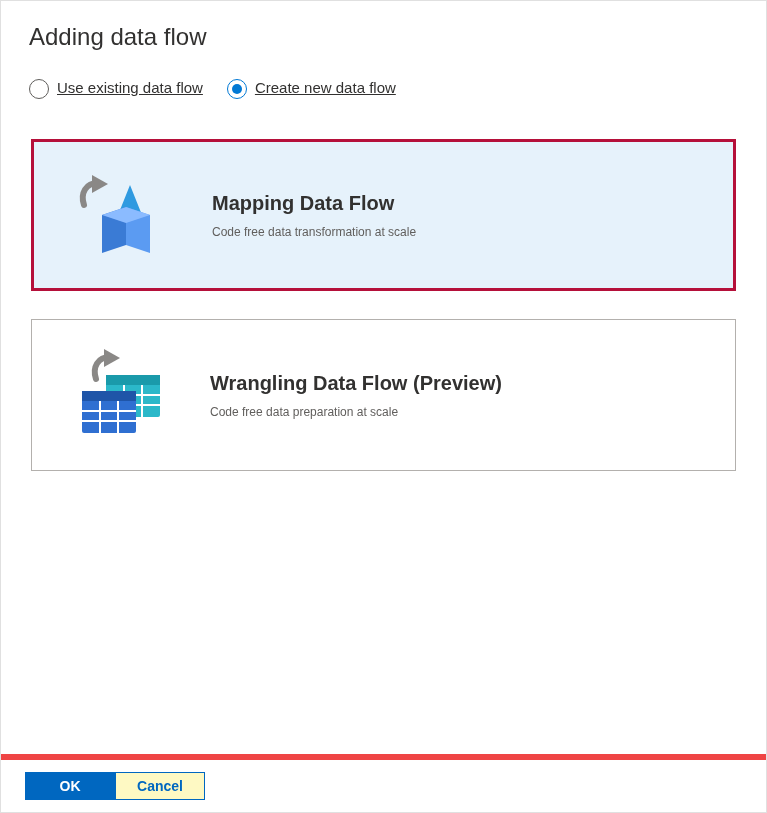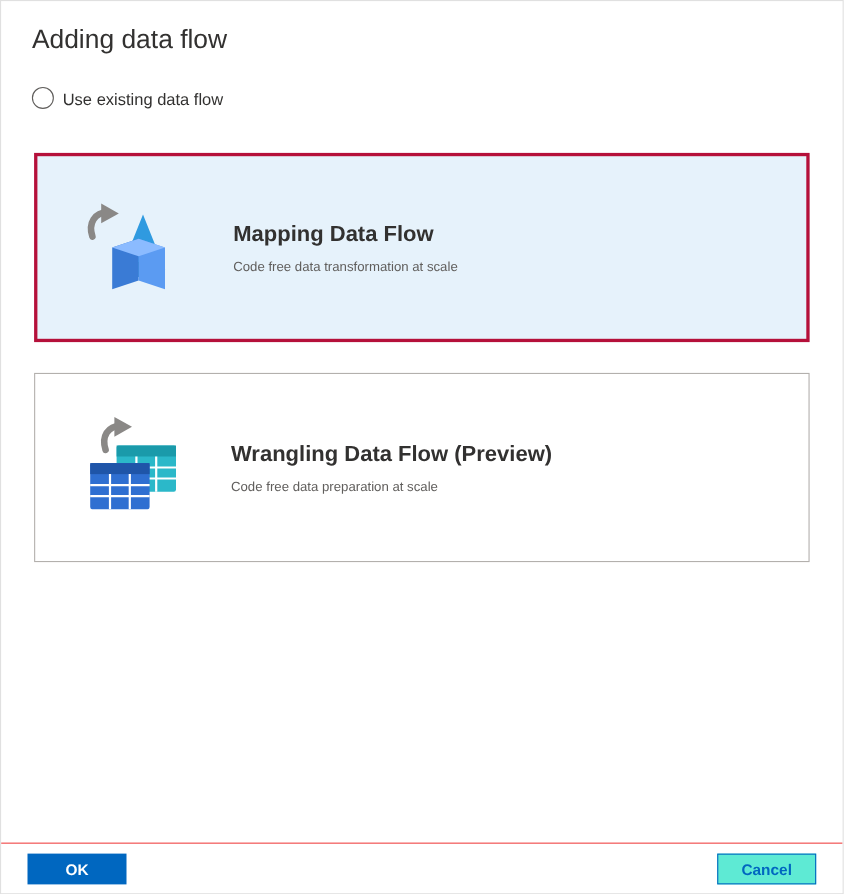--- a/index.html
+++ b/index.html
@@ -19,23 +19,24 @@
       color: #323130;
     }
     .radio-row {
       display: flex;
       gap: 24px;
       padding: 20px 28px 8px 28px;
       font-size: 15px;
     }
     .radio-option {
       display: inline-flex;
-      align-items: flex-end;
+      align-items: flex-start;
       gap: 8px;
       cursor: pointer;
+      text-decoration: underline;
     }
     .radio-circle {
       width: 20px; height: 20px;
       border-radius: 50%;
       border: 1px solid #605e5c;
       display: inline-flex;
       align-items: center;
       justify-content: center;
       background: #fff;
     }
@@ -52,21 +53,21 @@
       display: flex;
       flex-direction: column;
       gap: 28px;
     }
     .card {
       display: flex;
       align-items: center;
       border: 1px solid #b3b0ad;
       background: #fff;
       padding: 24px 24px;
-      height: 172px;
+      height: 152px;
       cursor: pointer;
     }
     .card.selected {
       border: 3px solid #b5103a;
       background: #e6f2fb;
     }
     .card-icon {
       width: 130px;
       display: flex;
       align-items: center;
@@ -80,58 +81,63 @@
       color: #323130;
       margin-bottom: 10px;
     }
     .card-desc {
       font-size: 12px;
       color: #605e5c;
     }
     .footer {
       position: absolute;
       left: 0; right: 0; bottom: 0;
-      border-top: 1px solid #ef4444;
-      height: 46px;
+      border-top: 6px solid #ef4444;
+      height: 58px;
       display: flex;
       align-items: center;
-      justify-content: space-between;
       padding: 0 24px;
     }
     .btn {
       min-width: 90px;
       height: 28px;
       font-size: 14px;
       font-weight: 600;
       border: none;
       cursor: pointer;
       display: inline-flex;
       align-items: center;
       justify-content: center;
       padding: 0 18px;
     }
     .btn-primary {
       background: #0067c0;
       color: #fff;
     }
     .btn-secondary {
-      background: #5eead4;
+      background: #fef9c3;
       color: #0067c0;
       border: 1px solid #0067c0;
     }
   </style>
 </head>
 <body>
 
 <div class="dialog-header">Adding data flow</div>
 
 <div class="radio-row">
   <label class="radio-option">
     <span class="radio-circle"></span>
     <span>Use existing data flow</span>
+  </label>
+  <label class="radio-option">
+    <span class="radio-circle selected">
+      <span class="radio-dot"></span>
+    </span>
+    <span>Create new data flow</span>
   </label>
 </div>
 
 <div class="cards">
 
   <div class="card selected">
     <div class="card-icon">
       <svg width="110" height="100" viewBox="0 0 110 100">
 
         <path d="M30 18 C18 18 12 28 16 40" stroke="#8a8886" stroke-width="6" fill="none" stroke-linecap="round"></path>

